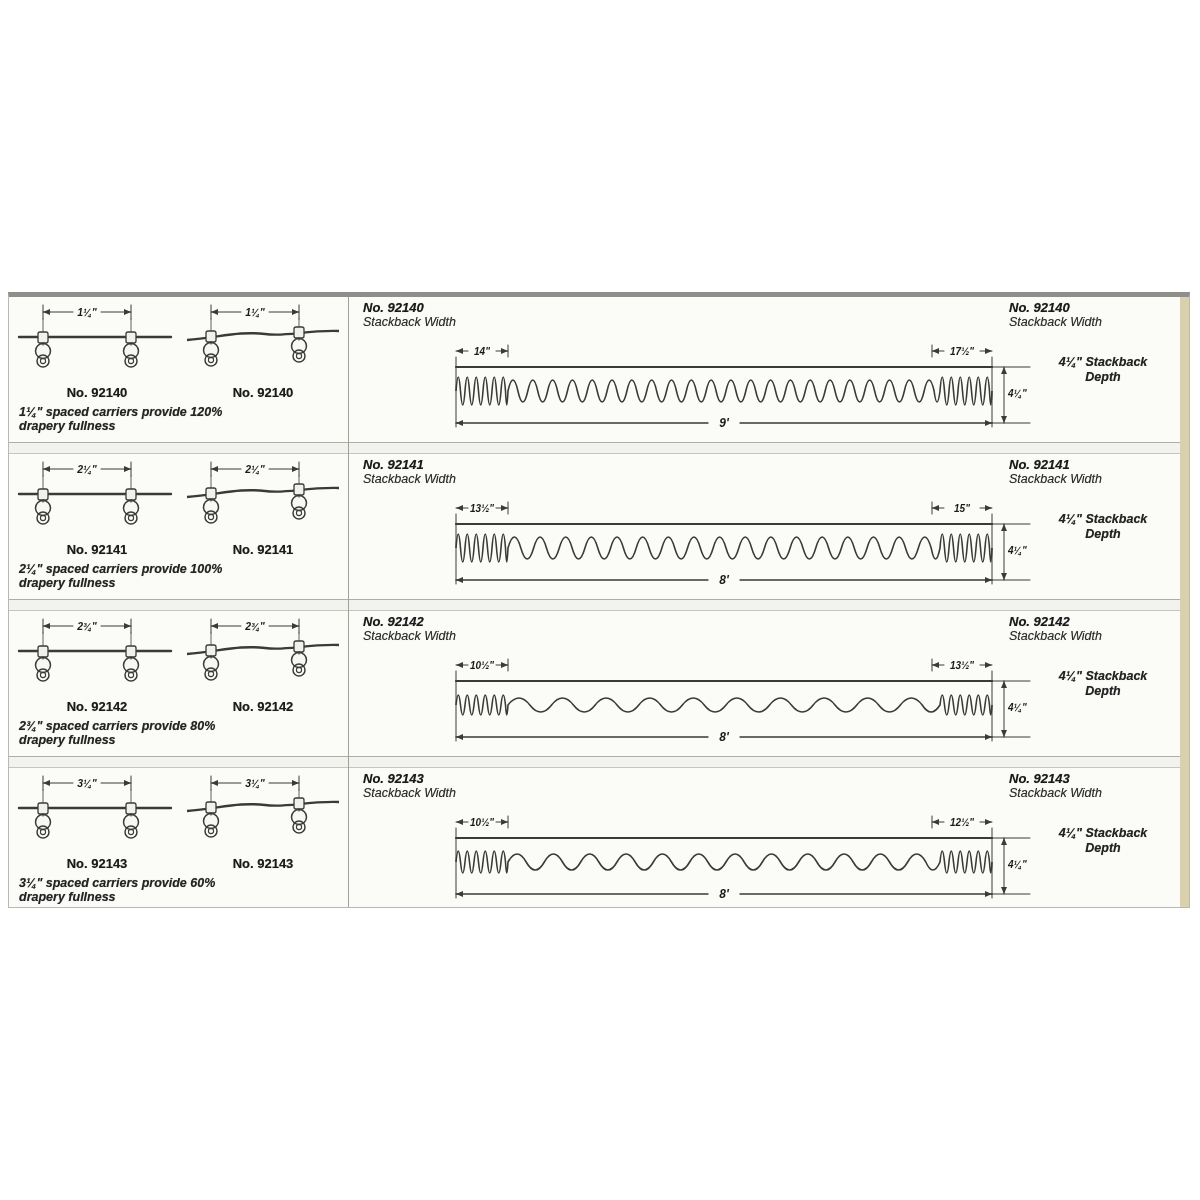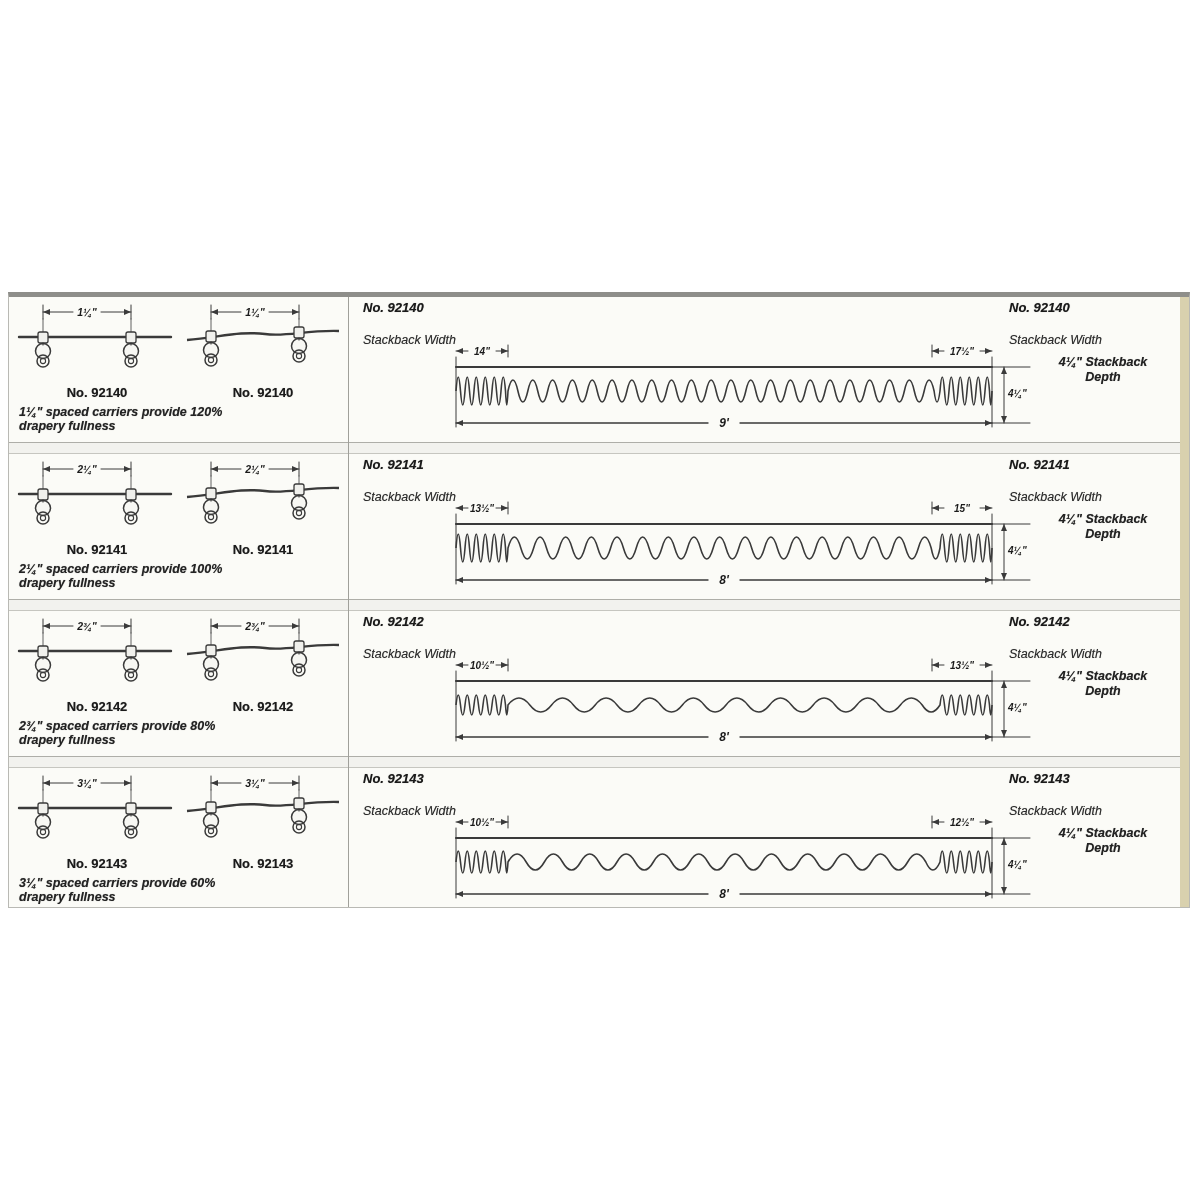--- a/index.html
+++ b/index.html
@@ -19,21 +19,21 @@
   .fig1{left:4px;} .fig2{left:172px;}
   .part-label{position:absolute;top:88px;font-size:13px;font-weight:bold;text-align:center;
               text-shadow:0 0 0.7px rgba(20,20,20,.5);}
   .pl1{left:28px;width:120px;} .pl2{left:190px;width:128px;}
   .caption{position:absolute;left:10px;top:108px;font-size:12.5px;line-height:14px;
            font-weight:bold;font-style:italic;color:#232323;
            text-shadow:0 0 0.8px rgba(20,20,20,.45);}
   .hdr{position:absolute;top:4px;line-height:14px;}
   .hdr-left{left:14px;} .hdr-right{left:660px;}
   .hdr-no{font-size:13px;font-weight:bold;font-style:italic;text-shadow:0 0 .7px rgba(0,0,0,.5);}
-  .hdr-sub{font-size:12.5px;font-style:italic;color:#2b2b2b;text-shadow:0 0 .7px rgba(0,0,0,.4);margin-top:18px;}
+  .hdr-sub{font-size:12.5px;font-style:italic;color:#2b2b2b;text-shadow:0 0 .7px rgba(0,0,0,.4);}
   .depth-label{position:absolute;left:680px;top:58px;width:148px;text-align:center;
                font-size:12.5px;font-style:italic;font-weight:bold;line-height:15px;color:#222;
                text-shadow:0 0 .7px rgba(0,0,0,.45);}
   .track-svg{position:absolute;left:95px;top:44px;width:600px;height:96px;}
   svg text{font-family:"Liberation Sans", sans-serif;}
 </style>
 </head>
 <body>
 
 <div class="page">

